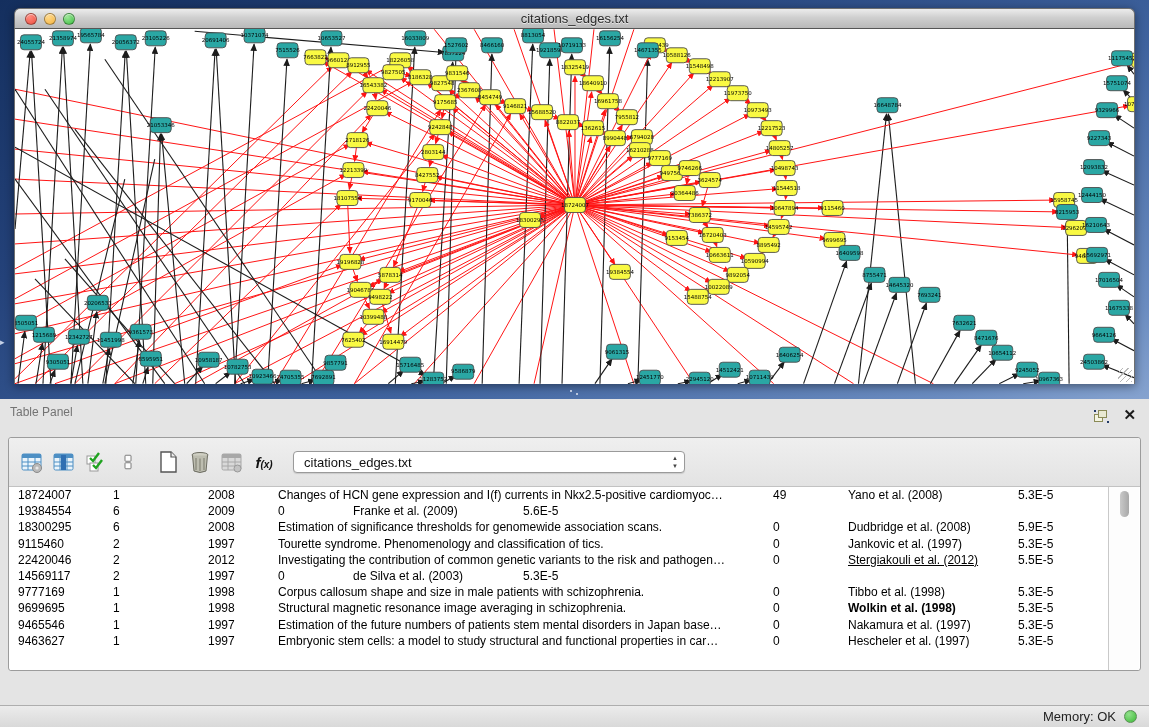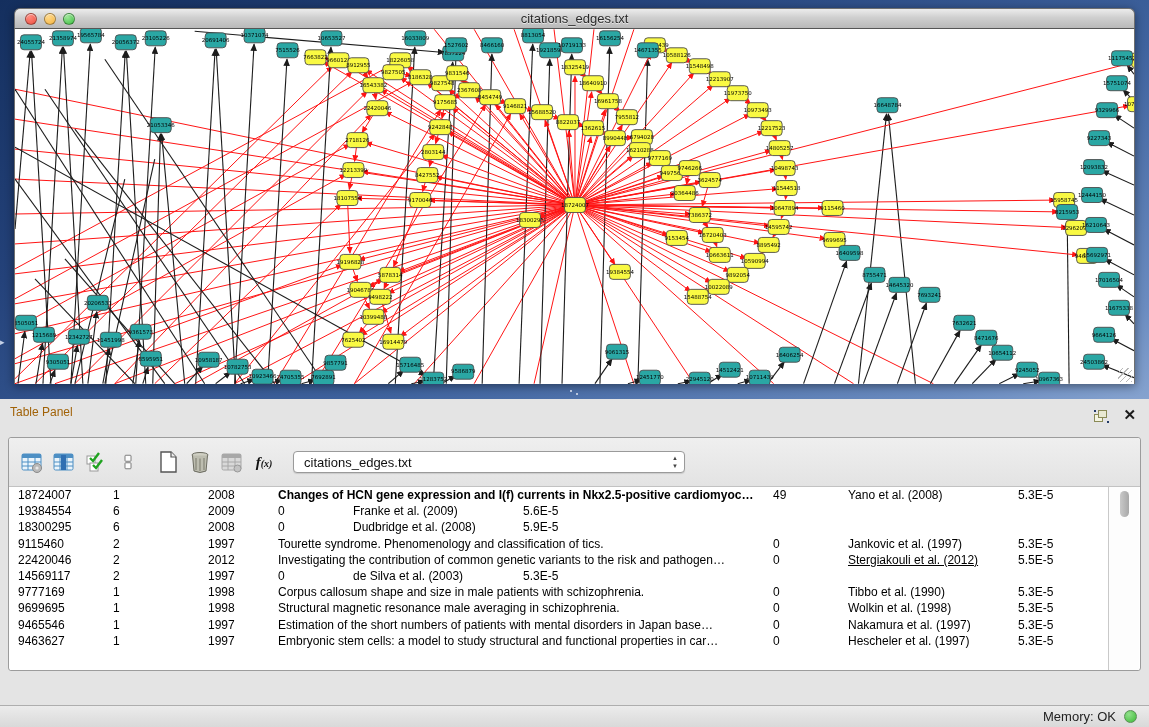--- a/index.html
+++ b/index.html
@@ -31,35 +31,35 @@
     background:repeating-linear-gradient(135deg, transparent 0 3px, #b9b9b9 3px 4px); }
   .divider-grip { position:absolute; left:568px; top:389px; width:13px; height:7px;
     background:radial-gradient(circle 1.2px at 3px 2px,#b9c6dd 95%,transparent),
                radial-gradient(circle 1.2px at 9px 5px,#b9c6dd 95%,transparent); }
   .collapse-arrow { position:absolute; left:0px; top:338px; color:#c7d3e8; font-size:9px; line-height:9px; }
 
   
   .table-panel { position:absolute; left:0; top:399px; width:1149px; height:306px;
     background:#e4e4e4; }
   .tp-header { position:absolute; left:0; top:0; width:100%; height:38px; }
-  .tp-title { position:absolute; left:10px; top:6px; font-size:12px; color:#a16207; }
+  .tp-title { position:absolute; left:10px; top:6px; font-size:12px; color:#737373; }
   .tp-float { position:absolute; right:40px; top:11px; width:15px; height:13px; cursor:pointer; }
   .tp-float .sq1 { position:absolute; left:4px; top:0; width:9px; height:8px; border:1px solid #8a8a56; background:#e9e9d2; }
   .tp-float .sq2 { position:absolute; left:0; top:4px; width:9px; height:8px; border:1px solid #8a8a56; background:#f4f4e2; }
   .tp-float .dot { position:absolute; width:2px; height:2px; background:#223a66; }
   .tp-close { position:absolute; right:13px; top:8px; font-size:15px; font-weight:bold; color:#1a1a1a; cursor:pointer; line-height:16px; }
 
   .tp-box { position:absolute; left:8px; top:38px; width:1133px; height:234px;
     background:#ffffff; border:1px solid #9c9c9c; border-radius:3px; }
   .toolbar { position:absolute; left:0; top:0; width:100%; height:49px;
     background:linear-gradient(#efefef,#e3e3e3); border-bottom:1px solid #c2c2c2;
     border-radius:3px 3px 0 0; display:flex; align-items:center; }
   .tb-btn { width:30px; height:30px; display:flex; align-items:center; justify-content:center; cursor:pointer; }
   .tb-btn svg { display:block; }
-  .fx { font-family:Liberation Serif, serif; font-style:italic; font-size:15px; color:#111; font-weight:bold; }
+  .fx { font-family:Liberation Sans, sans-serif; font-style:italic; font-size:15px; color:#111; font-weight:bold; }
   .fx small { font-size:10px; }
   .combo { position:relative; margin-left:14px; width:392px; height:22px; background:#fff;
     border:1px solid #9a9a9a; border-radius:4px; box-shadow:0 1px 1px rgba(0,0,0,.12);
     display:flex; align-items:center; cursor:pointer; }
   .combo .val { margin-left:10px; font-size:13px; color:#111; }
   .combo .steppers { position:absolute; right:6px; top:2px; font-size:6px; color:#444; line-height:8px; text-align:center; }
 
   .grid { position:absolute; left:1px; top:49px; width:1100px; height:183px; background:#fff; overflow:hidden; }
   .grid-header { display:flex; height:19px; background:linear-gradient(#dff0f9,#c8e4f2);
     border-bottom:1px solid #7d7d7d; }
@@ -1009,37 +1009,38 @@
           <div class="combo">
             <span class="val">citations_edges.txt</span>
             <span class="steppers">▲<br>▼</span>
           </div>
         </div>
       <div class="grid" id="grid">
           <div class="grid-row">
             <div class="g-cell" style="width: 95px;">18724007</div>
             <div class="g-cell" style="width: 95px;">1</div>
             <div class="g-cell" style="width: 70px;">2008</div>
-            <div class="g-cell" style="width: 495px; font-weight: bold;">Changes of HCN gene expression and I(f) currents in Nkx2.5-positive cardiomyoc…</div>
+            <div class="g-cell" style="width: 495px;">Changes of HCN gene expression and I(f) currents in Nkx2.5-positive cardiomyoc…</div>
             <div class="g-cell" style="width: 75px;">49</div>
             <div class="g-cell" style="width: 170px; text-align: right;">Yano et al. (2008)</div>
             <div class="g-cell" style="width: 95px;">5.3E-5</div>
           </div>
           <div class="grid-row">
             <div class="g-cell" style="width: 95px;">19384554</div>
             <div class="g-cell" style="width: 95px;">6</div>
             <div class="g-cell" style="width: 70px;">2009</div>
             <div class="g-cell" style="width: 75px;">0</div>
             <div class="g-cell" style="width: 170px;">Franke et al. (2009)</div>
             <div class="g-cell" style="width: 95px;">5.6E-5</div>
           </div>
           <div class="grid-row">
             <div class="g-cell" style="width: 95px;">18300295</div>
             <div class="g-cell" style="width: 95px;">6</div>
             <div class="g-cell" style="width: 70px;">2008</div>
+            <div class="g-cell" style="width: 495px;">Estimation of significance thresholds for genomewide association scans.</div>
             <div class="g-cell" style="width: 75px;">0</div>
             <div class="g-cell" style="width: 170px;">Dudbridge et al. (2008)</div>
             <div class="g-cell" style="width: 95px;">5.9E-5</div>
           </div>
           <div class="grid-row">
             <div class="g-cell" style="width: 95px;">9115460</div>
             <div class="g-cell" style="width: 95px;">2</div>
             <div class="g-cell" style="width: 70px;">1997</div>
             <div class="g-cell" style="width: 495px;">Tourette syndrome. Phenomenology and classification of tics.</div>
             <div class="g-cell" style="width: 75px;">0</div>
@@ -1062,37 +1063,37 @@
             <div class="g-cell" style="width: 75px;">0</div>
             <div class="g-cell" style="width: 170px;">de Silva et al. (2003)</div>
             <div class="g-cell" style="width: 95px;">5.3E-5</div>
           </div>
           <div class="grid-row">
             <div class="g-cell" style="width: 95px;">9777169</div>
             <div class="g-cell" style="width: 95px;">1</div>
             <div class="g-cell" style="width: 70px;">1998</div>
             <div class="g-cell" style="width: 495px;">Corpus callosum shape and size in male patients with schizophrenia.</div>
             <div class="g-cell" style="width: 75px;">0</div>
-            <div class="g-cell" style="width: 170px;">Tibbo et al. (1990)</div>
+            <div class="g-cell" style="width: 170px;">Tibbo et al. (1998)</div>
             <div class="g-cell" style="width: 95px;">5.3E-5</div>
           </div>
           <div class="grid-row">
             <div class="g-cell" style="width: 95px;">9699695</div>
             <div class="g-cell" style="width: 95px;">1</div>
             <div class="g-cell" style="width: 70px;">1998</div>
-            <div class="g-cell" style="width: 495px;">Structural magnetic resonance male averaging in schizophrenia.</div>
+            <div class="g-cell" style="width: 495px;">Structural magnetic resonance image averaging in schizophrenia.</div>
             <div class="g-cell" style="width: 75px;">0</div>
-            <div class="g-cell" style="width: 170px;">Wolkin et al. (1998)</div>
+            <div class="g-cell" style="width: 170px; font-weight: bold;">Wolkin et al. (1998)</div>
             <div class="g-cell" style="width: 95px;">5.3E-5</div>
           </div>
           <div class="grid-row">
             <div class="g-cell" style="width: 95px;">9465546</div>
             <div class="g-cell" style="width: 95px;">1</div>
             <div class="g-cell" style="width: 70px;">1997</div>
-            <div class="g-cell" style="width: 495px;">Estimation of the short numbers of patients with mental disorders in Japan base…</div>
+            <div class="g-cell" style="width: 495px;">Estimation of the future numbers of patients stem mental disorders in Japan base…</div>
             <div class="g-cell" style="width: 75px;">0</div>
             <div class="g-cell" style="width: 170px;">Nakamura et al. (1997)</div>
             <div class="g-cell" style="width: 95px;">5.3E-5</div>
           </div>
           <div class="grid-row">
             <div class="g-cell" style="width: 95px;">9463627</div>
             <div class="g-cell" style="width: 95px;">1</div>
             <div class="g-cell" style="width: 70px;">1997</div>
             <div class="g-cell" style="width: 495px;">Embryonic stem cells: a model to study structural and functional properties in car…</div>
             <div class="g-cell" style="width: 75px;">0</div>

